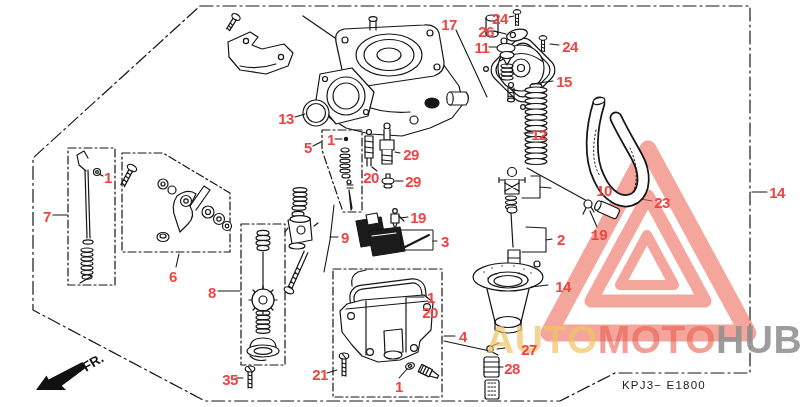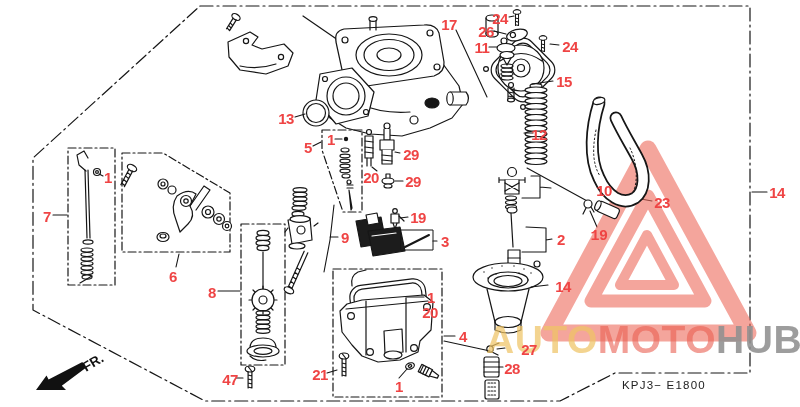--- a/index.html
+++ b/index.html
@@ -436,17 +436,17 @@
       <div class="callout" style="left: 662px; top: 202px;">23</div>
       <div class="callout" style="left: 599px; top: 236px; font-family: Liberation Mono, monospace;">19</div>
       <div class="callout" style="left: 777px; top: 192px;">14</div>
       <div class="callout" style="left: 563px; top: 286px;">14</div>
       <div class="callout" style="left: 212px; top: 292px;">8</div>
       <div class="callout" style="left: 431px; top: 297px;">1</div>
       <div class="callout" style="left: 430px; top: 312px;">20</div>
       <div class="callout" style="left: 463px; top: 336px;">4</div>
       <div class="callout" style="left: 515px; top: 349px; padding-left: 28px;">27</div>
       <div class="callout" style="left: 512px; top: 368px;">28</div>
-      <div class="callout" style="left: 230px; top: 379px;">47</div>
+      <div class="callout" style="left: 230px; top: 379px;">35</div>
       <div class="callout" style="left: 320px; top: 374px;">21</div>
       <div class="callout" style="left: 399px; top: 386px;">1</div>
     </div>
 </div>
 
 </body></html>

